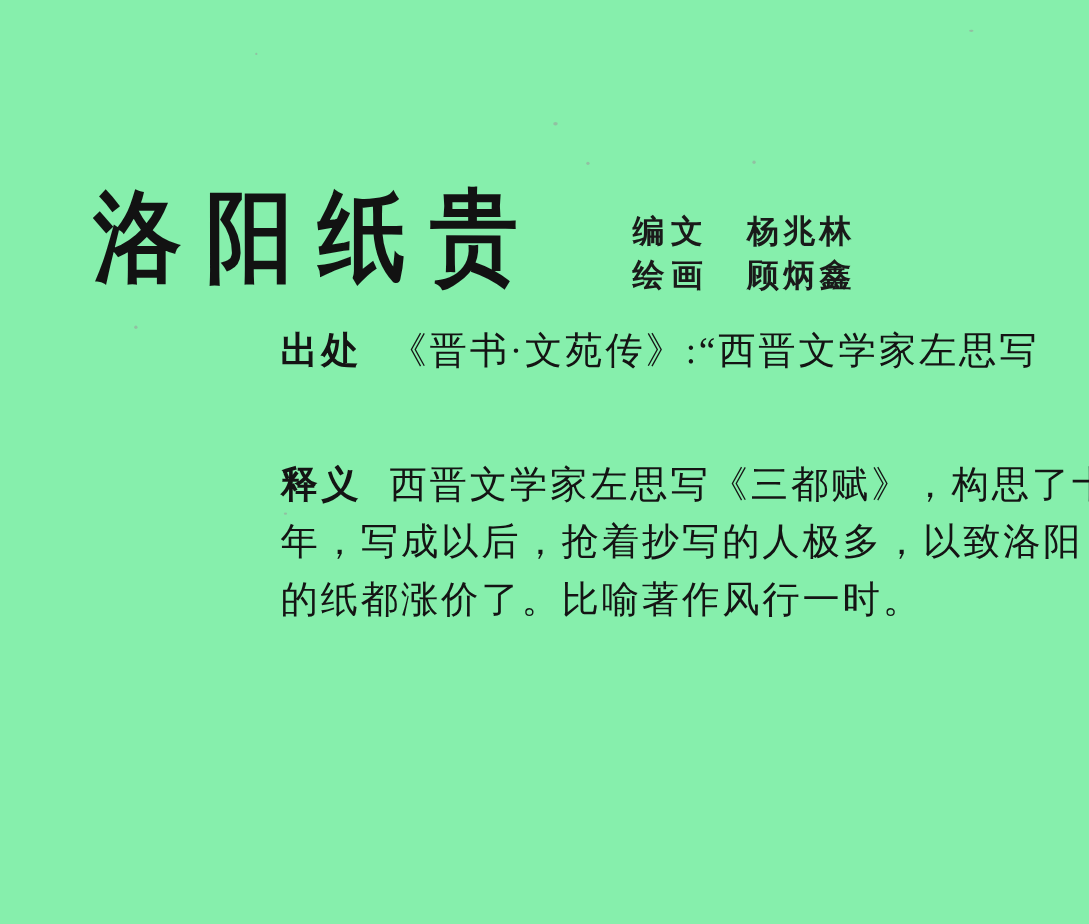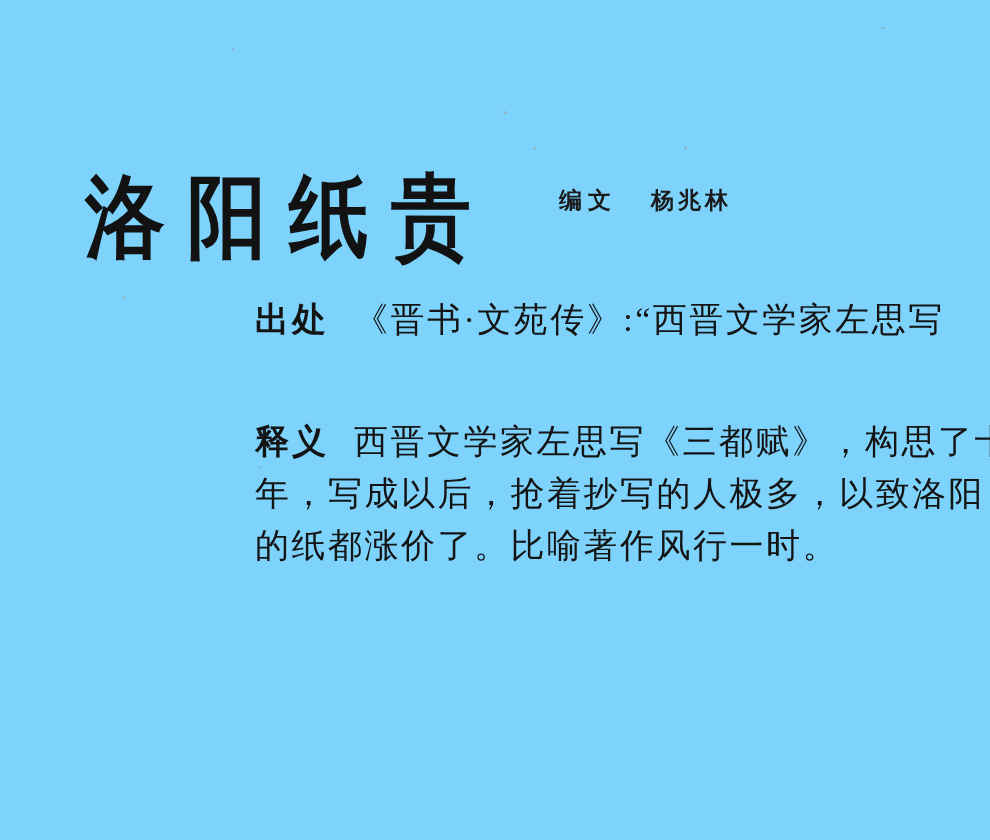--- a/index.html
+++ b/index.html
@@ -4,21 +4,21 @@
 <style>
   html, body {
     margin: 0;
     padding: 0;
     background: #ffffff;
   }
   .page {
     position: relative;
     width: 990px;
     height: 840px;
-    background: #7dd3fc;
+    background: #86efac;
     overflow: hidden;
     color: #161616;
     font-family: "Liberation Serif", "DejaVu Serif", serif;
   }
   
   .title-block {
     position: absolute;
     left: 85px;
     top: 118px;
     font-size: 80px;
@@ -26,40 +26,41 @@
     font-weight: 700;
     letter-spacing: 22px;
     white-space: nowrap;
     transform: scaleY(1.13);
     transform-origin: left top;
     color: #121212;
   }
   
   .credits {
     position: absolute;
-    left: 559px;
+    left: 575px;
     top: 180px;
-    font-family: Liberation Sans, sans-serif;
+    font-family: Liberation Mono, monospace;
     font-weight: 700;
-    font-size: 23px;
+    font-size: 29px;
     color: #1a1a1a;
   }
   .credit-row {
     display: flex;
     align-items: baseline;
     height: 40px;
     line-height: 40px;
     white-space: nowrap;
   }
   .credit-role {
     letter-spacing: 6px;
     margin-right: 34px;
   }
   .credit-name {
     letter-spacing: 4px;
+    margin-top: 13px;
   }
   
   .para {
     position: absolute;
     left: 255px;
     color: #141414;
   }
   .para-source { top: 293px; }
   .para-meaning { top: 415px; }
   .line {
@@ -88,20 +89,24 @@
 
 <div class="page">
 
   <h1 class="title-block">洛阳纸贵</h1>
 
   <div class="credits">
     <div class="credit-row">
       <span class="credit-role">编文</span>
       <span class="credit-name">杨兆林</span>
     </div>
+    <div class="credit-row">
+      <span class="credit-role">绘画</span>
+      <span class="credit-name">顾炳鑫</span>
+    </div>
   </div>
 
   <section class="para para-source">
     <div class="line">
       <span class="section-label">出处</span><span>《晋书·文苑传》:“西晋文学家左思写</span>
     </div>
   </section>
 
   <section class="para para-meaning">
     <div class="line">

